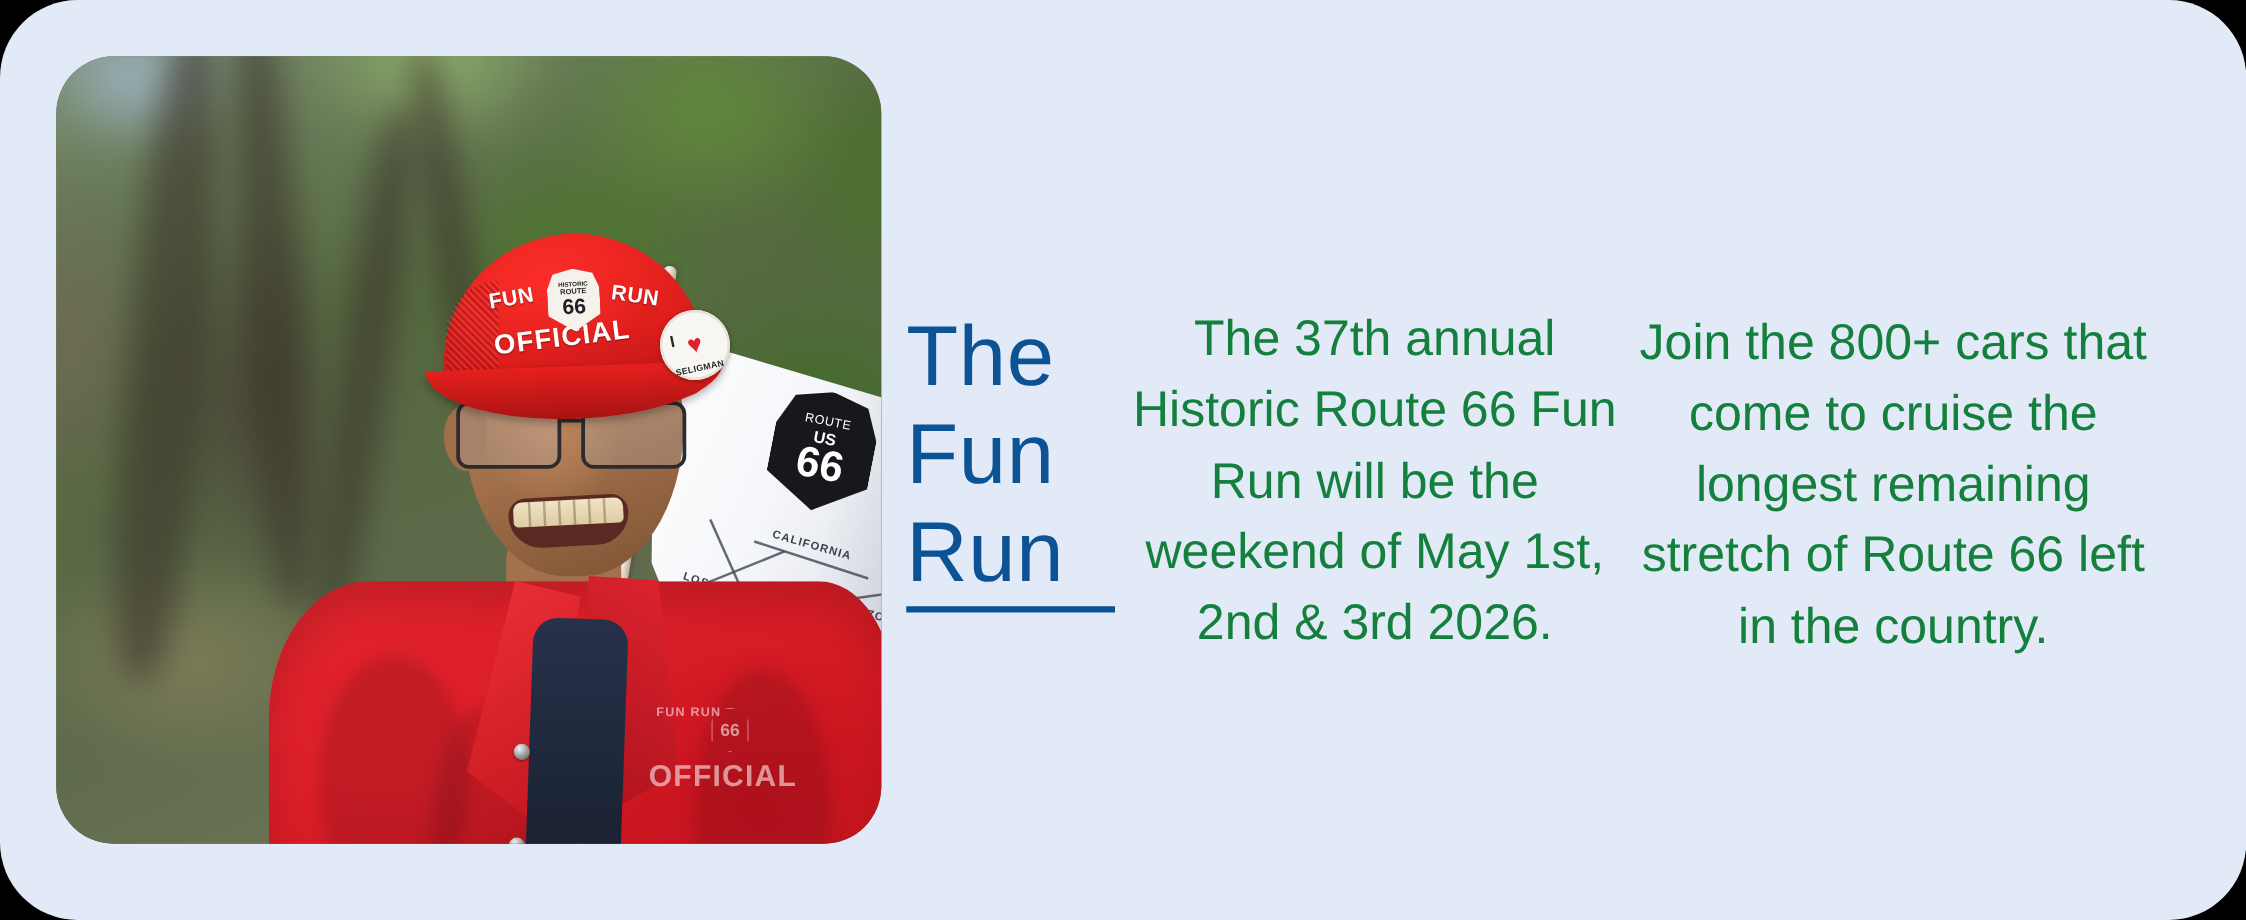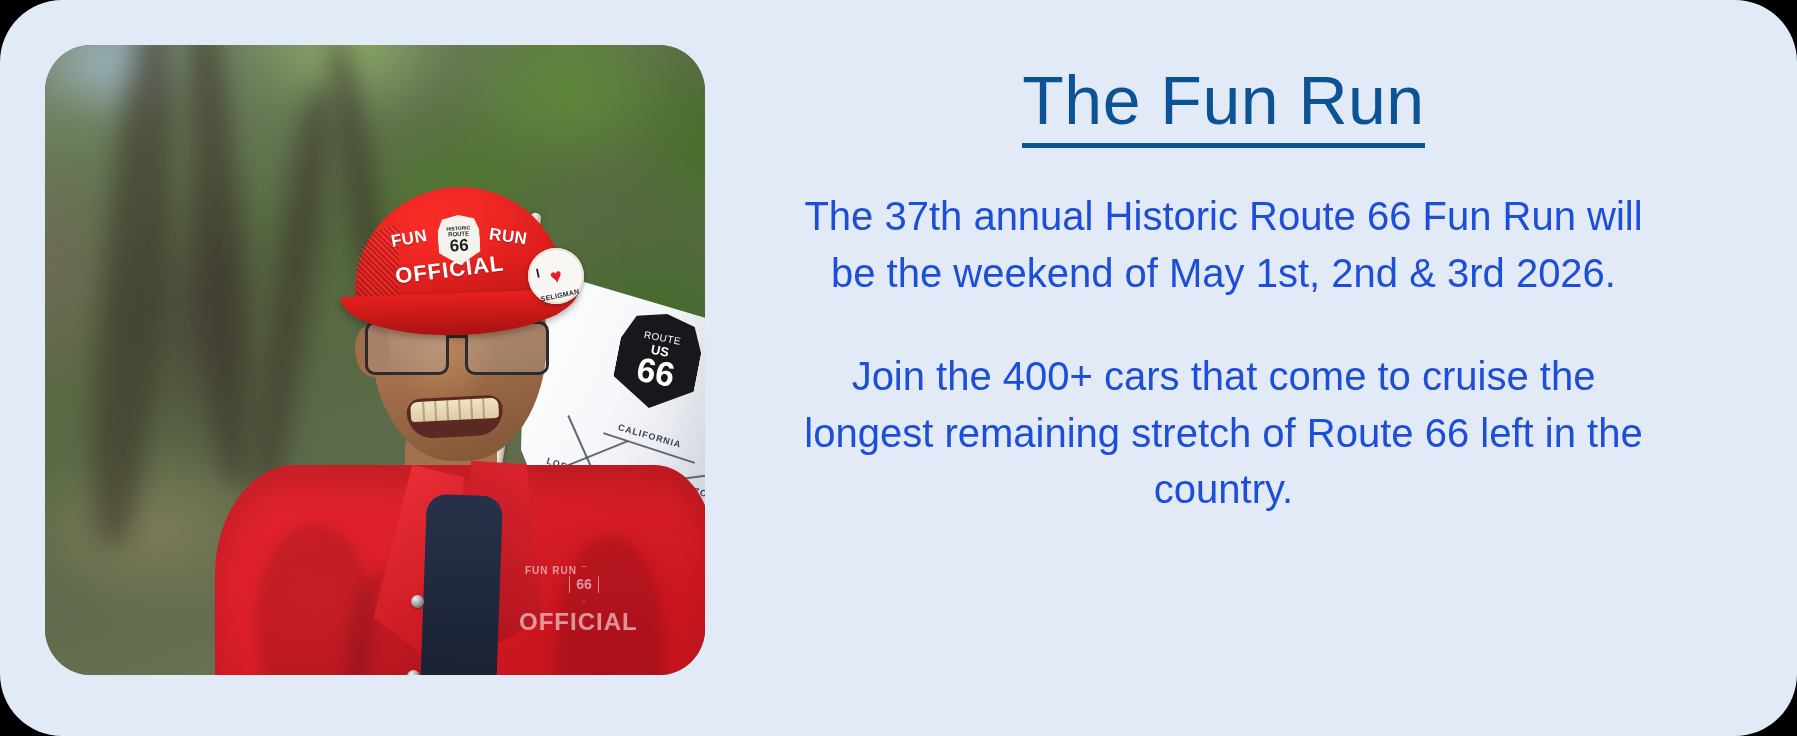--- a/index.html
+++ b/index.html
@@ -277,21 +277,20 @@
     background: radial-gradient(circle at 35% 30%, #f2f2f2, #8c8c8c 60%, #5a5a5a);
     box-shadow: 0 1px 2px rgba(0,0,0,.4);
   }
 
   
   #content {
     flex: 1 1 auto;
     height: 630px;
     padding: 10px 30px 0 20px;
     display: flex;
-    flex-direction: column;
     align-items: center;
     justify-content: flex-start;
   }
 
   #title {
     display: inline-block;
     margin-top: 6px;
     font-size: 68px;
     font-weight: normal;
     color: #0b5394;
@@ -303,21 +302,21 @@
     cursor: pointer;
   }
 
   .para {
     margin-top: 40px;
     width: 100%;
     max-width: 880px;
     text-align: center;
     font-size: 40px;
     line-height: 1.42;
-    color: #1d4ed8;
+    color: #15803d;
   }
   .para.second { margin-top: 46px; }
 </style>
 </head>
 <body>
 
 <div id="card">
 
   <div id="photo">
     <div class="bg-blur"></div>
@@ -407,16 +406,16 @@
         <span class="cb-i">I</span>
         <span class="heart">♥</span>
         <span class="cb-city">SELIGMAN</span>
       </div>
     </div>
   </div>
 
   <div id="content">
     <a id="title" href="#">The Fun Run</a>
     <p class="para first">The 37th annual Historic Route 66 Fun Run will be the weekend of May 1st, 2nd &amp; 3rd 2026.</p>
-    <p class="para second">Join the 400+ cars that come to cruise the longest remaining stretch of Route 66 left in the country.</p>
+    <p class="para second">Join the 800+ cars that come to cruise the longest remaining stretch of Route 66 left in the country.</p>
   </div>
 
 </div>
 
 </body></html>

